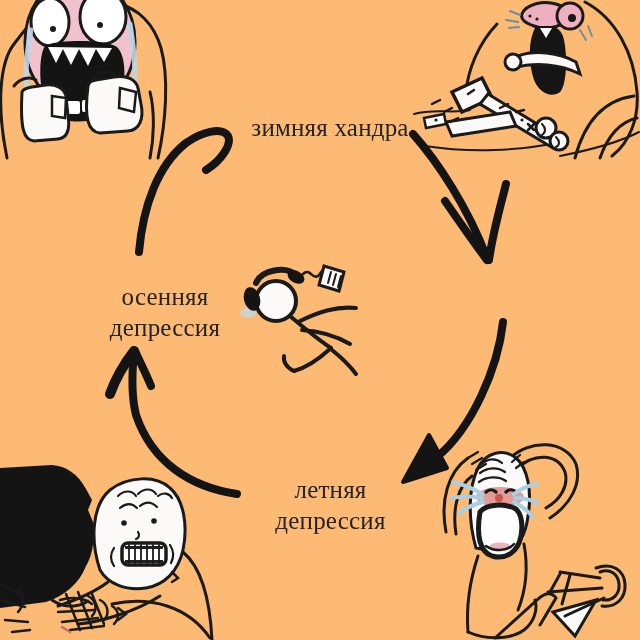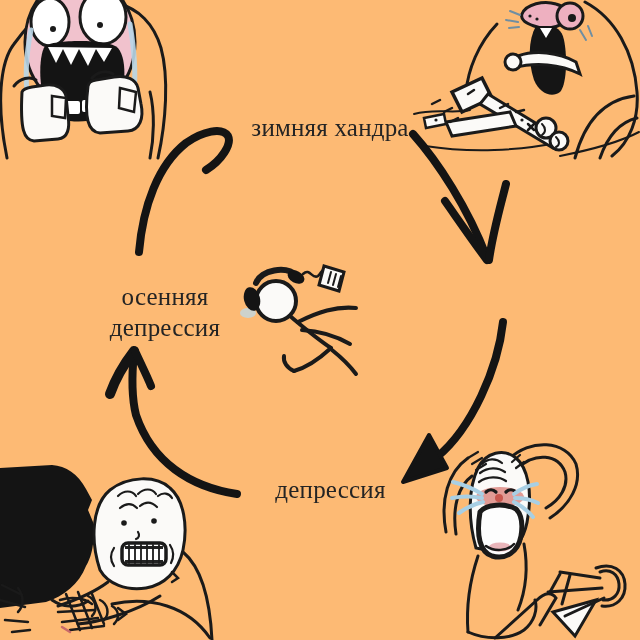--- a/index.html
+++ b/index.html
@@ -250,20 +250,21 @@
     </g>
   </g>
 </svg>
 
   <div class="label" style="left:215px;top:112px;width:230px;">
     <span>зимняя хандра</span>
   </div>
 
 
   <div class="label" style="left:248px;top:474px;width:165px;">
+    <span>летняя</span>
     <span>депрессия</span>
   </div>
 
   <div class="label" style="left:85px;top:281px;width:160px;">
     <span>осенняя</span>
     <span>депрессия</span>
   </div>
 
 </div>
 

